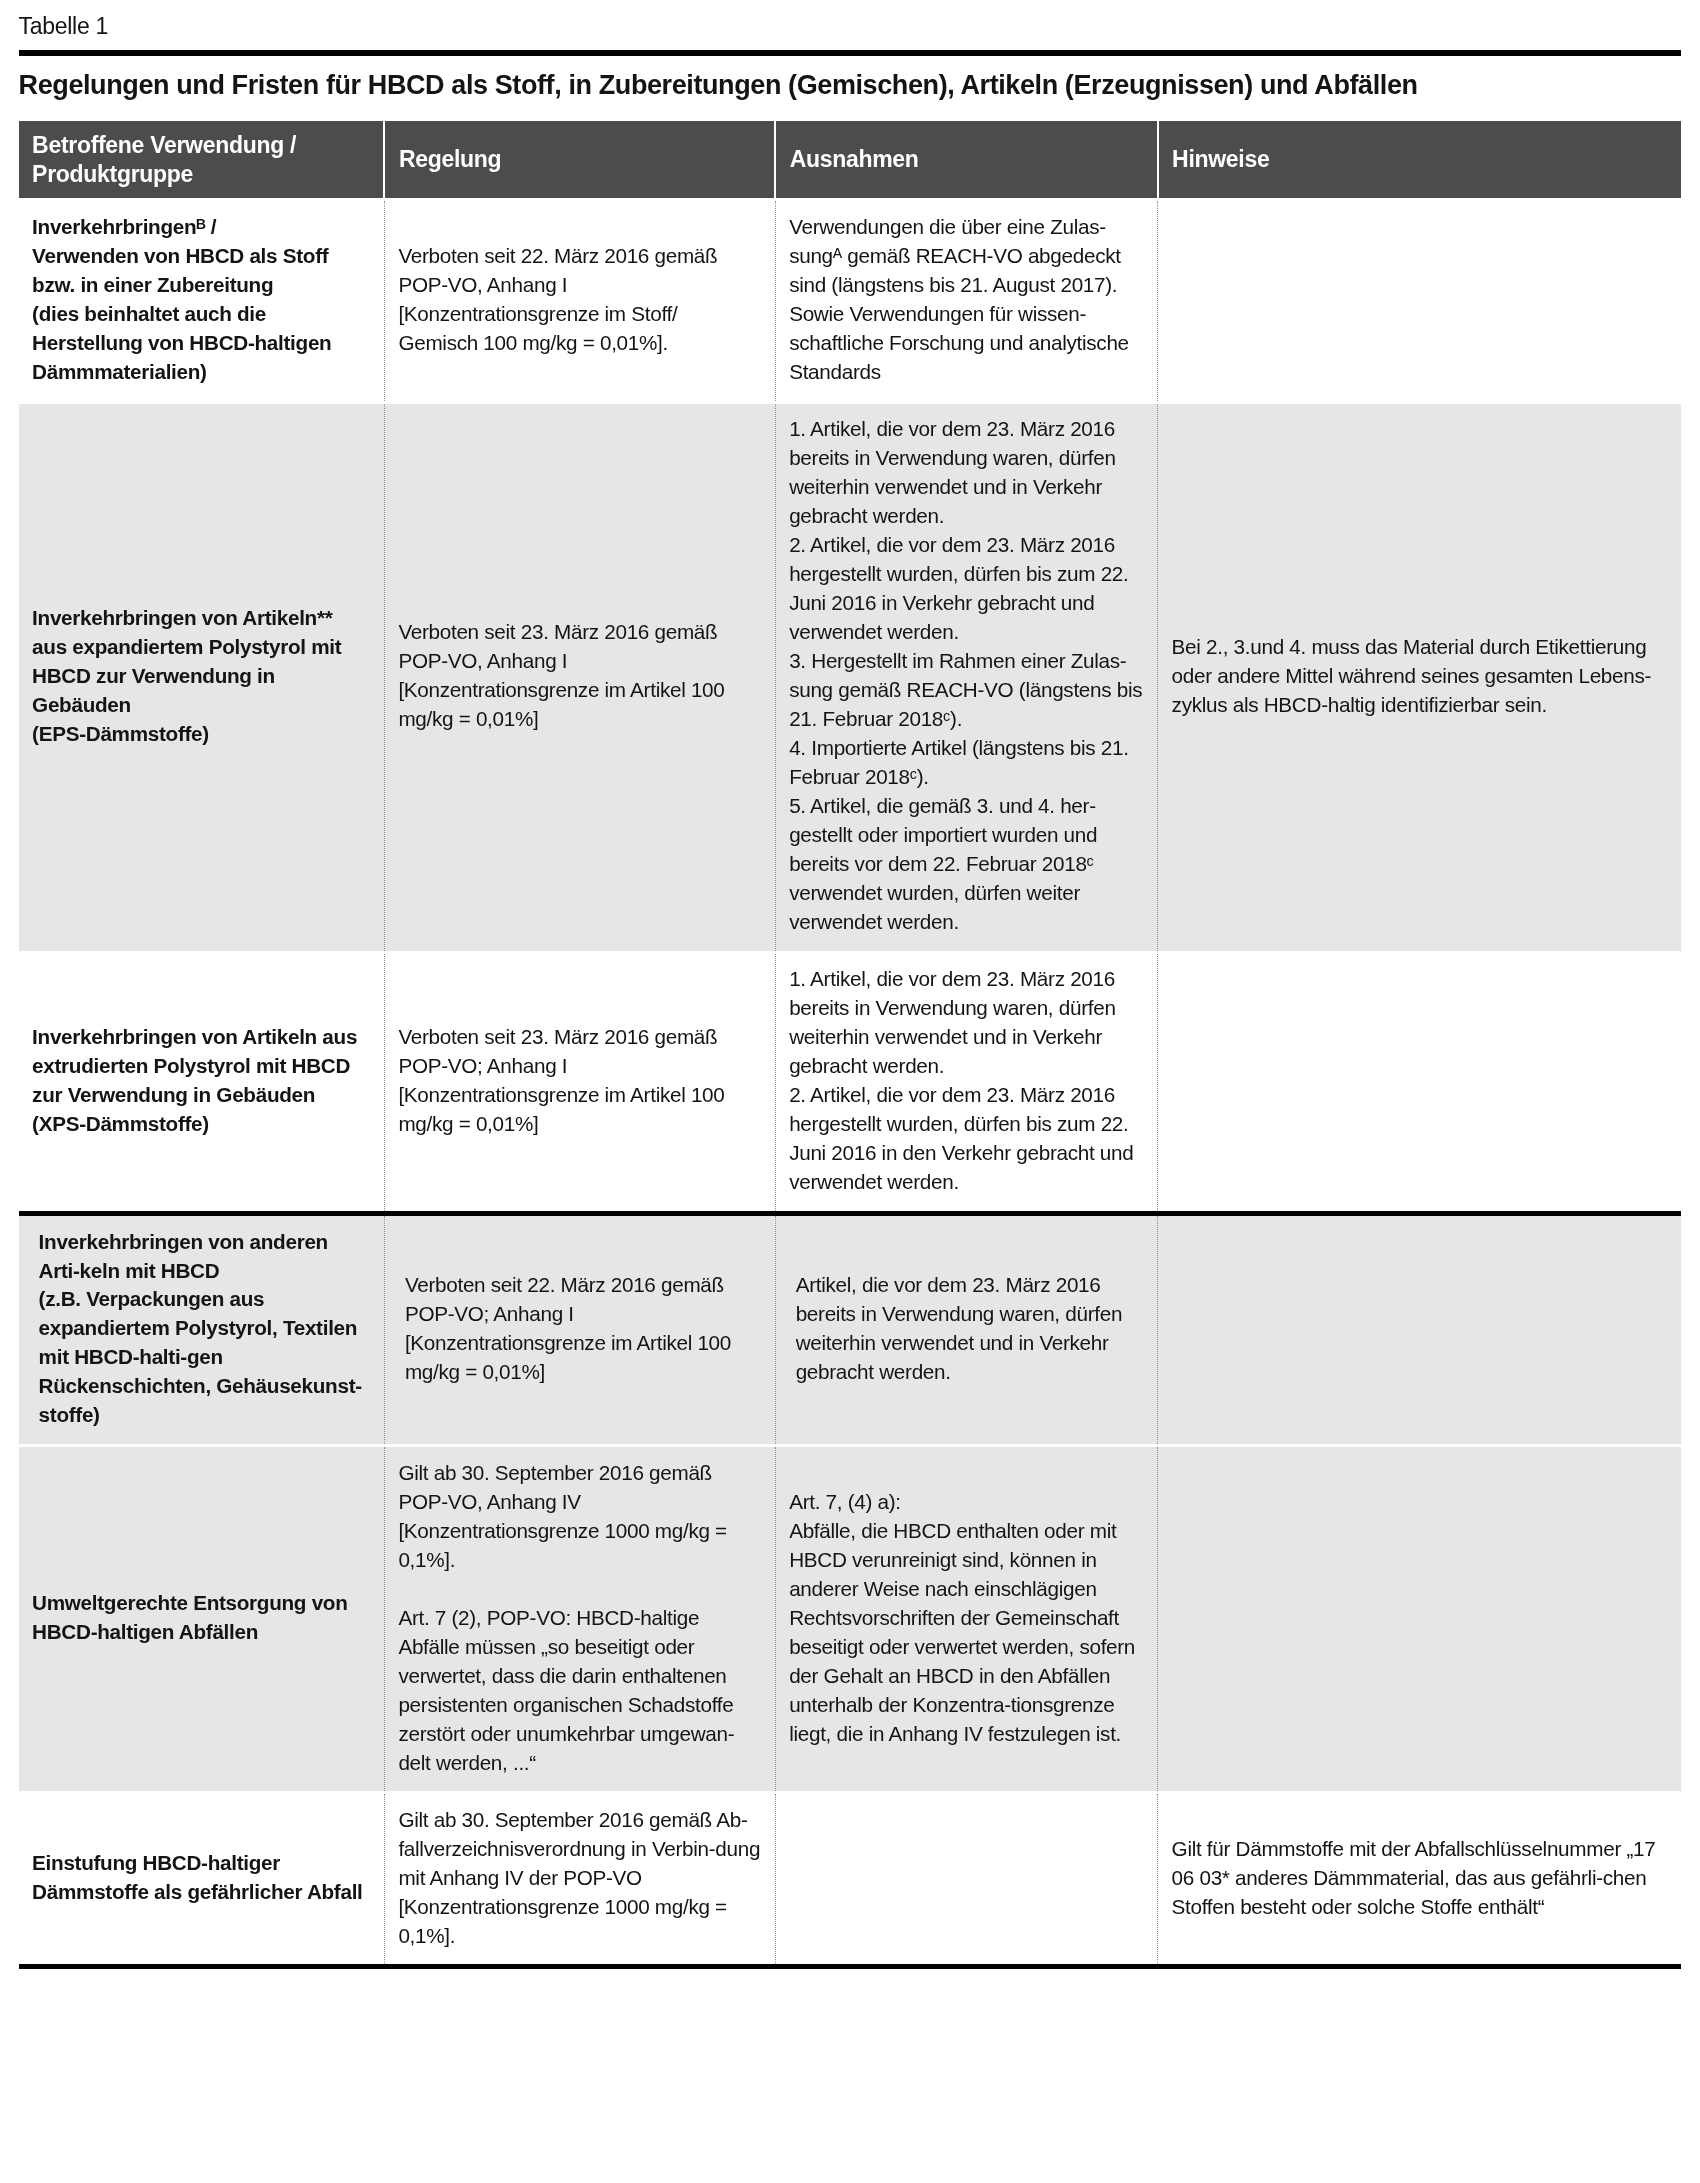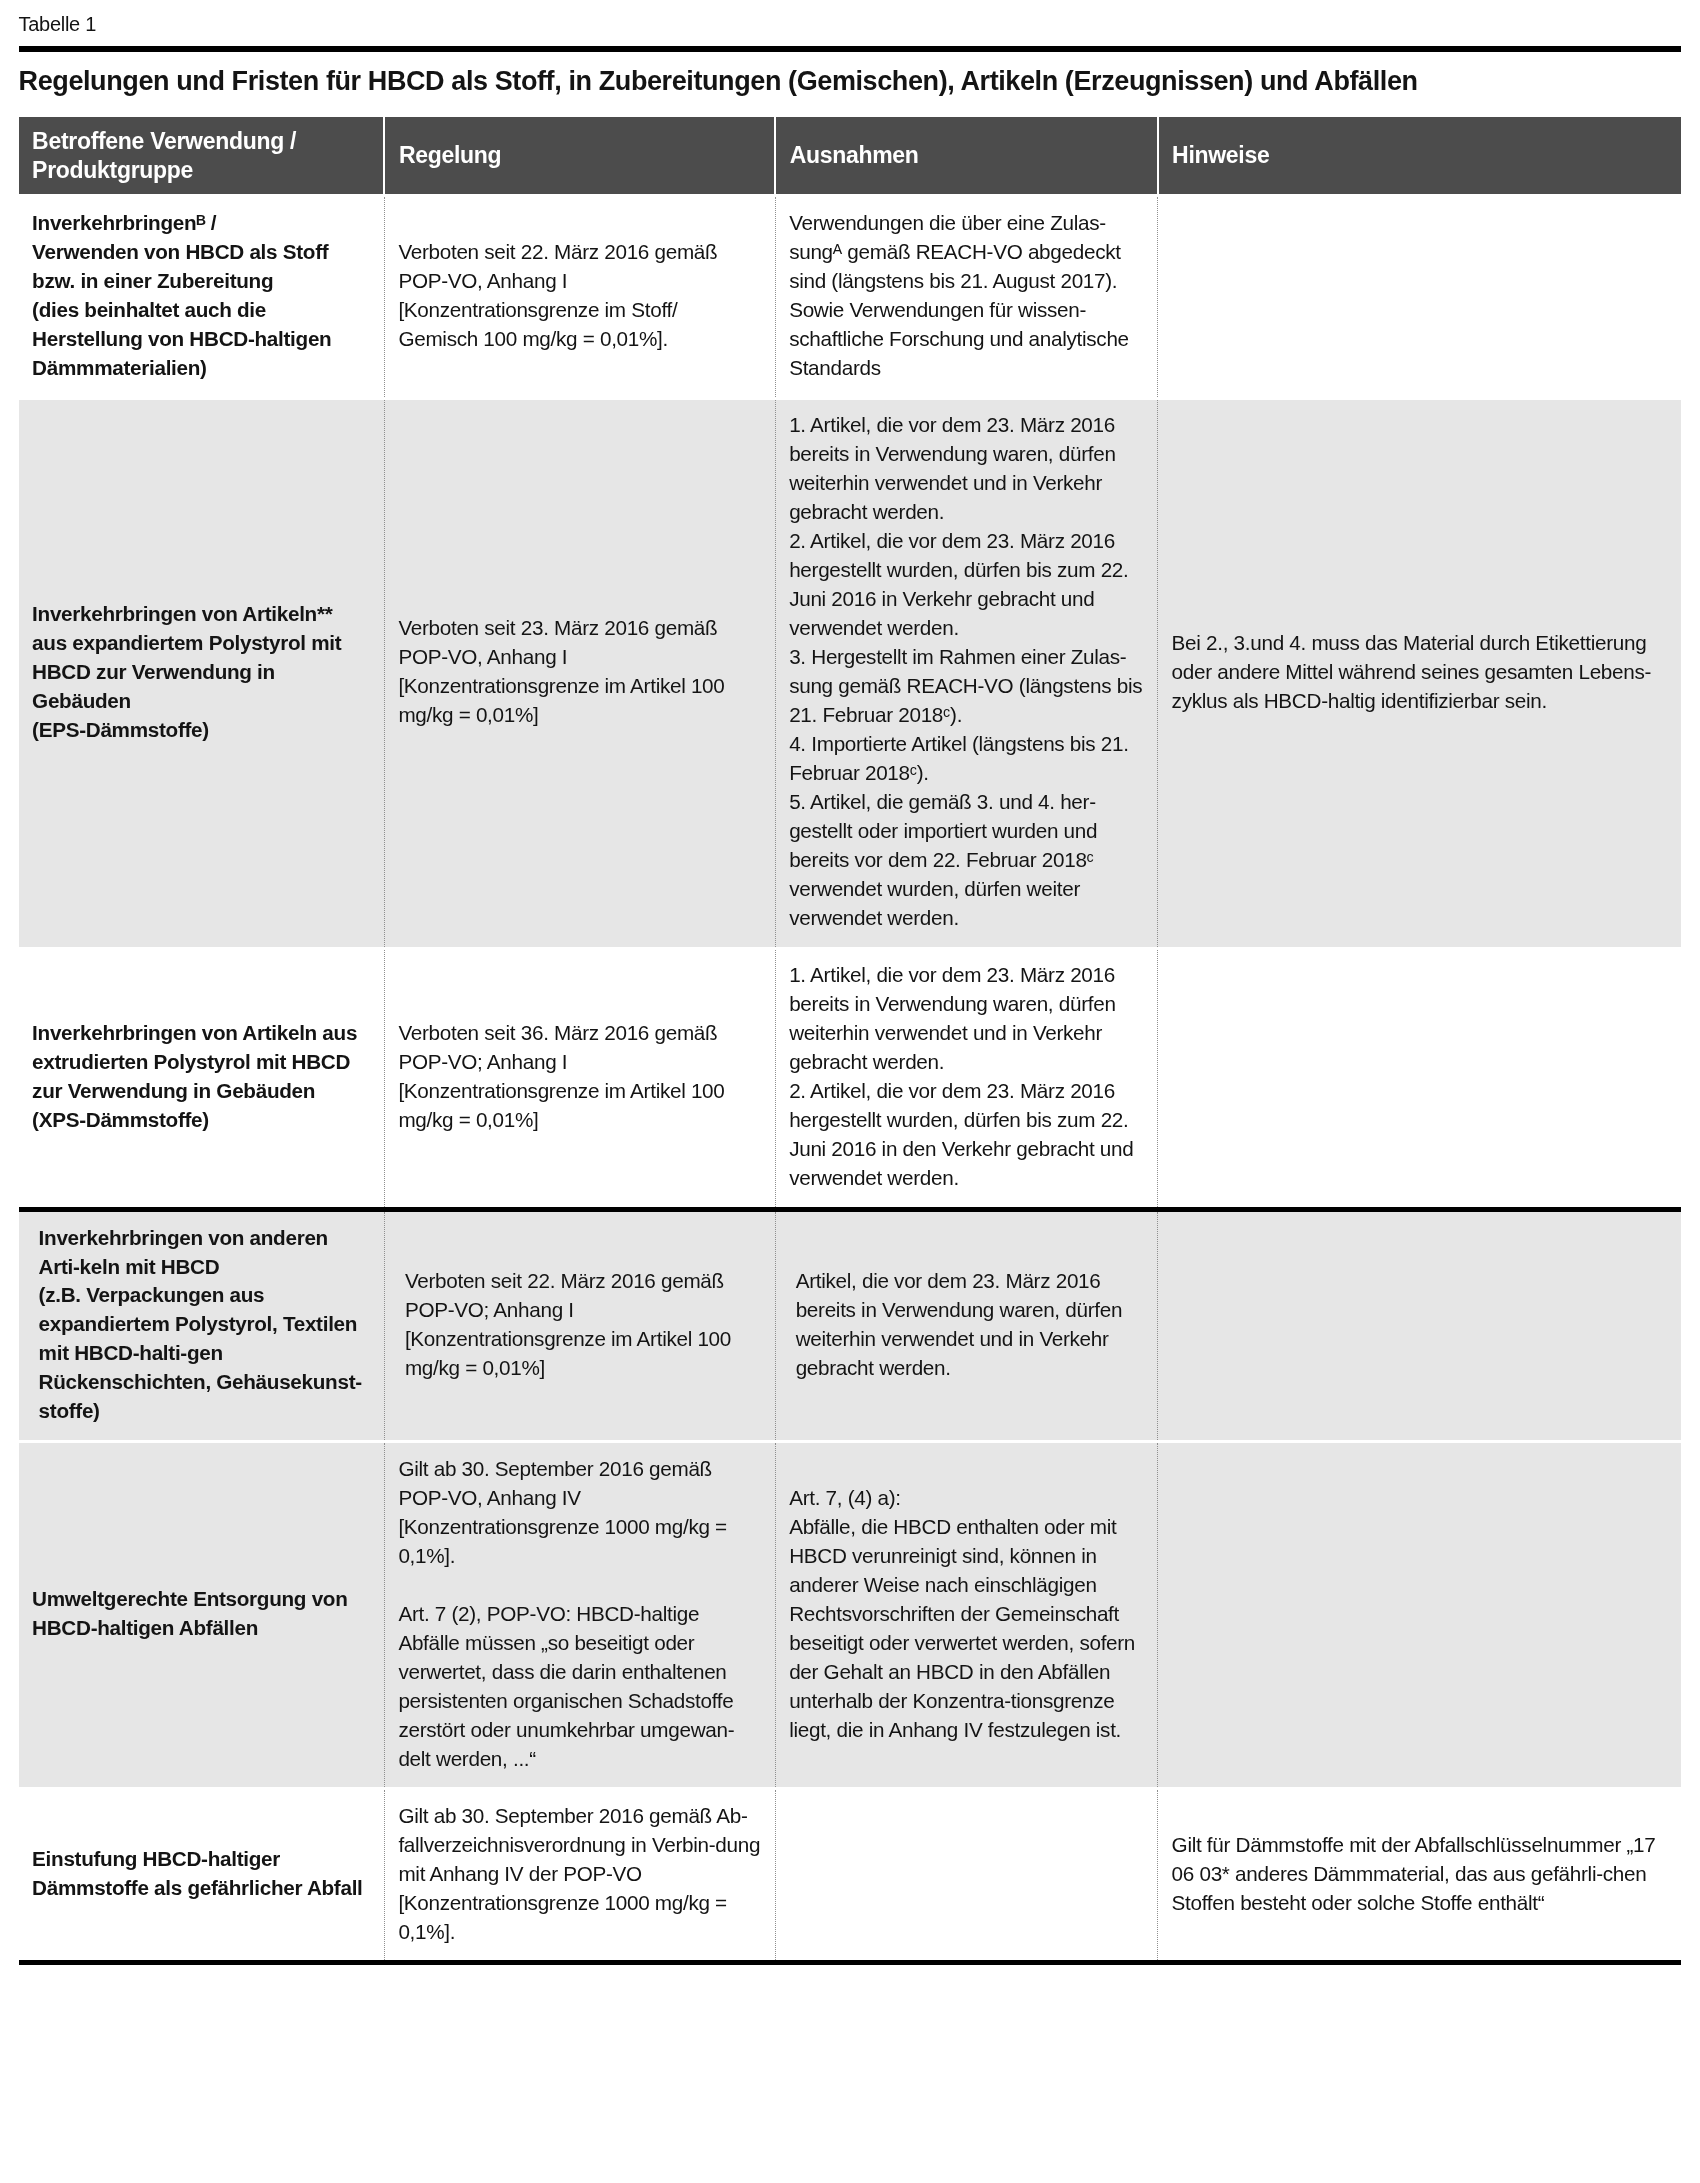--- a/index.html
+++ b/index.html
@@ -3,21 +3,21 @@
 <meta charset="utf-8">
 <style>
   html,body{margin:0;padding:0;background:#fff;}
   body{
     width:1700px;min-height:2183px;
     font-family:"Liberation Sans","DejaVu Sans",sans-serif;
     color:#141414;
     -webkit-font-smoothing:antialiased;
   }
   .page{padding:10px 18.6px 25px 18.6px;}
-  .kicker{font-size:20px;letter-spacing:-0.3px;margin:3.4px 0 10px 0;}
+  .kicker{font-size:23px;letter-spacing:-0.3px;margin:3.4px 0 10px 0;}
   .rule{height:5.9px;background:#000;}
   .title{
     font-size:27px;font-weight:bold;letter-spacing:-0.4px;
     margin:13.5px 0 20px 0;line-height:1.15;
   }
   table{width:100%;border-collapse:collapse;table-layout:fixed;}
   th{
     background:#4c4c4c;color:#fff;text-align:left;vertical-align:middle;
     font-size:23px;font-weight:bold;letter-spacing:-0.3px;
     padding:10px 13.5px;white-space:pre-line;line-height:1.25;
@@ -77,21 +77,21 @@
         <td>1. Artikel, die vor dem 23. März 2016 bereits in Verwendung waren, dürfen weiterhin verwendet und in Verkehr gebracht werden.
 2. Artikel, die vor dem 23. März 2016 hergestellt wurden, dürfen bis zum 22. Juni 2016 in Verkehr gebracht und verwendet werden.
 3. Hergestellt im Rahmen einer Zulas-sung gemäß REACH-VO (längstens bis 21. Februar 2018ᶜ).
 4. Importierte Artikel (längstens bis 21. Februar 2018ᶜ).
 5. Artikel, die gemäß 3. und 4. her-gestellt oder importiert wurden und bereits vor dem 22. Februar 2018ᶜ verwendet wurden, dürfen weiter verwendet werden.</td>
         <td>Bei 2., 3.und 4. muss das Material durch Etikettierung oder andere Mittel während seines gesamten Lebens-zyklus als HBCD-haltig identifizierbar sein.</td>
       </tr>
       <tr>
         <td class="c1">Inverkehrbringen von Artikeln aus extrudierten Polystyrol mit HBCD zur Verwendung in Gebäuden
 (XPS-Dämmstoffe)</td>
-        <td>Verboten seit 36. März 2016 gemäß POP-VO; Anhang I
+        <td>Verboten seit 23. März 2016 gemäß POP-VO; Anhang I
 [Konzentrationsgrenze im Artikel 100 mg/kg = 0,01%]</td>
         <td>1. Artikel, die vor dem 23. März 2016 bereits in Verwendung waren, dürfen weiterhin verwendet und in Verkehr gebracht werden.
 2. Artikel, die vor dem 23. März 2016 hergestellt wurden, dürfen bis zum 22. Juni 2016 in den Verkehr gebracht und verwendet werden.</td>
         <td></td>
       </tr>
       <tr class="shade sep-top">
         <td class="c1">Inverkehrbringen von anderen Arti-keln mit HBCD
 (z.B. Verpackungen aus expandiertem Polystyrol, Textilen mit HBCD-halti-gen Rückenschichten, Gehäusekunst-stoffe)</td>
         <td>Verboten seit 22. März 2016 gemäß POP-VO; Anhang I
 [Konzentrationsgrenze im Artikel 100 mg/kg = 0,01%]</td>

